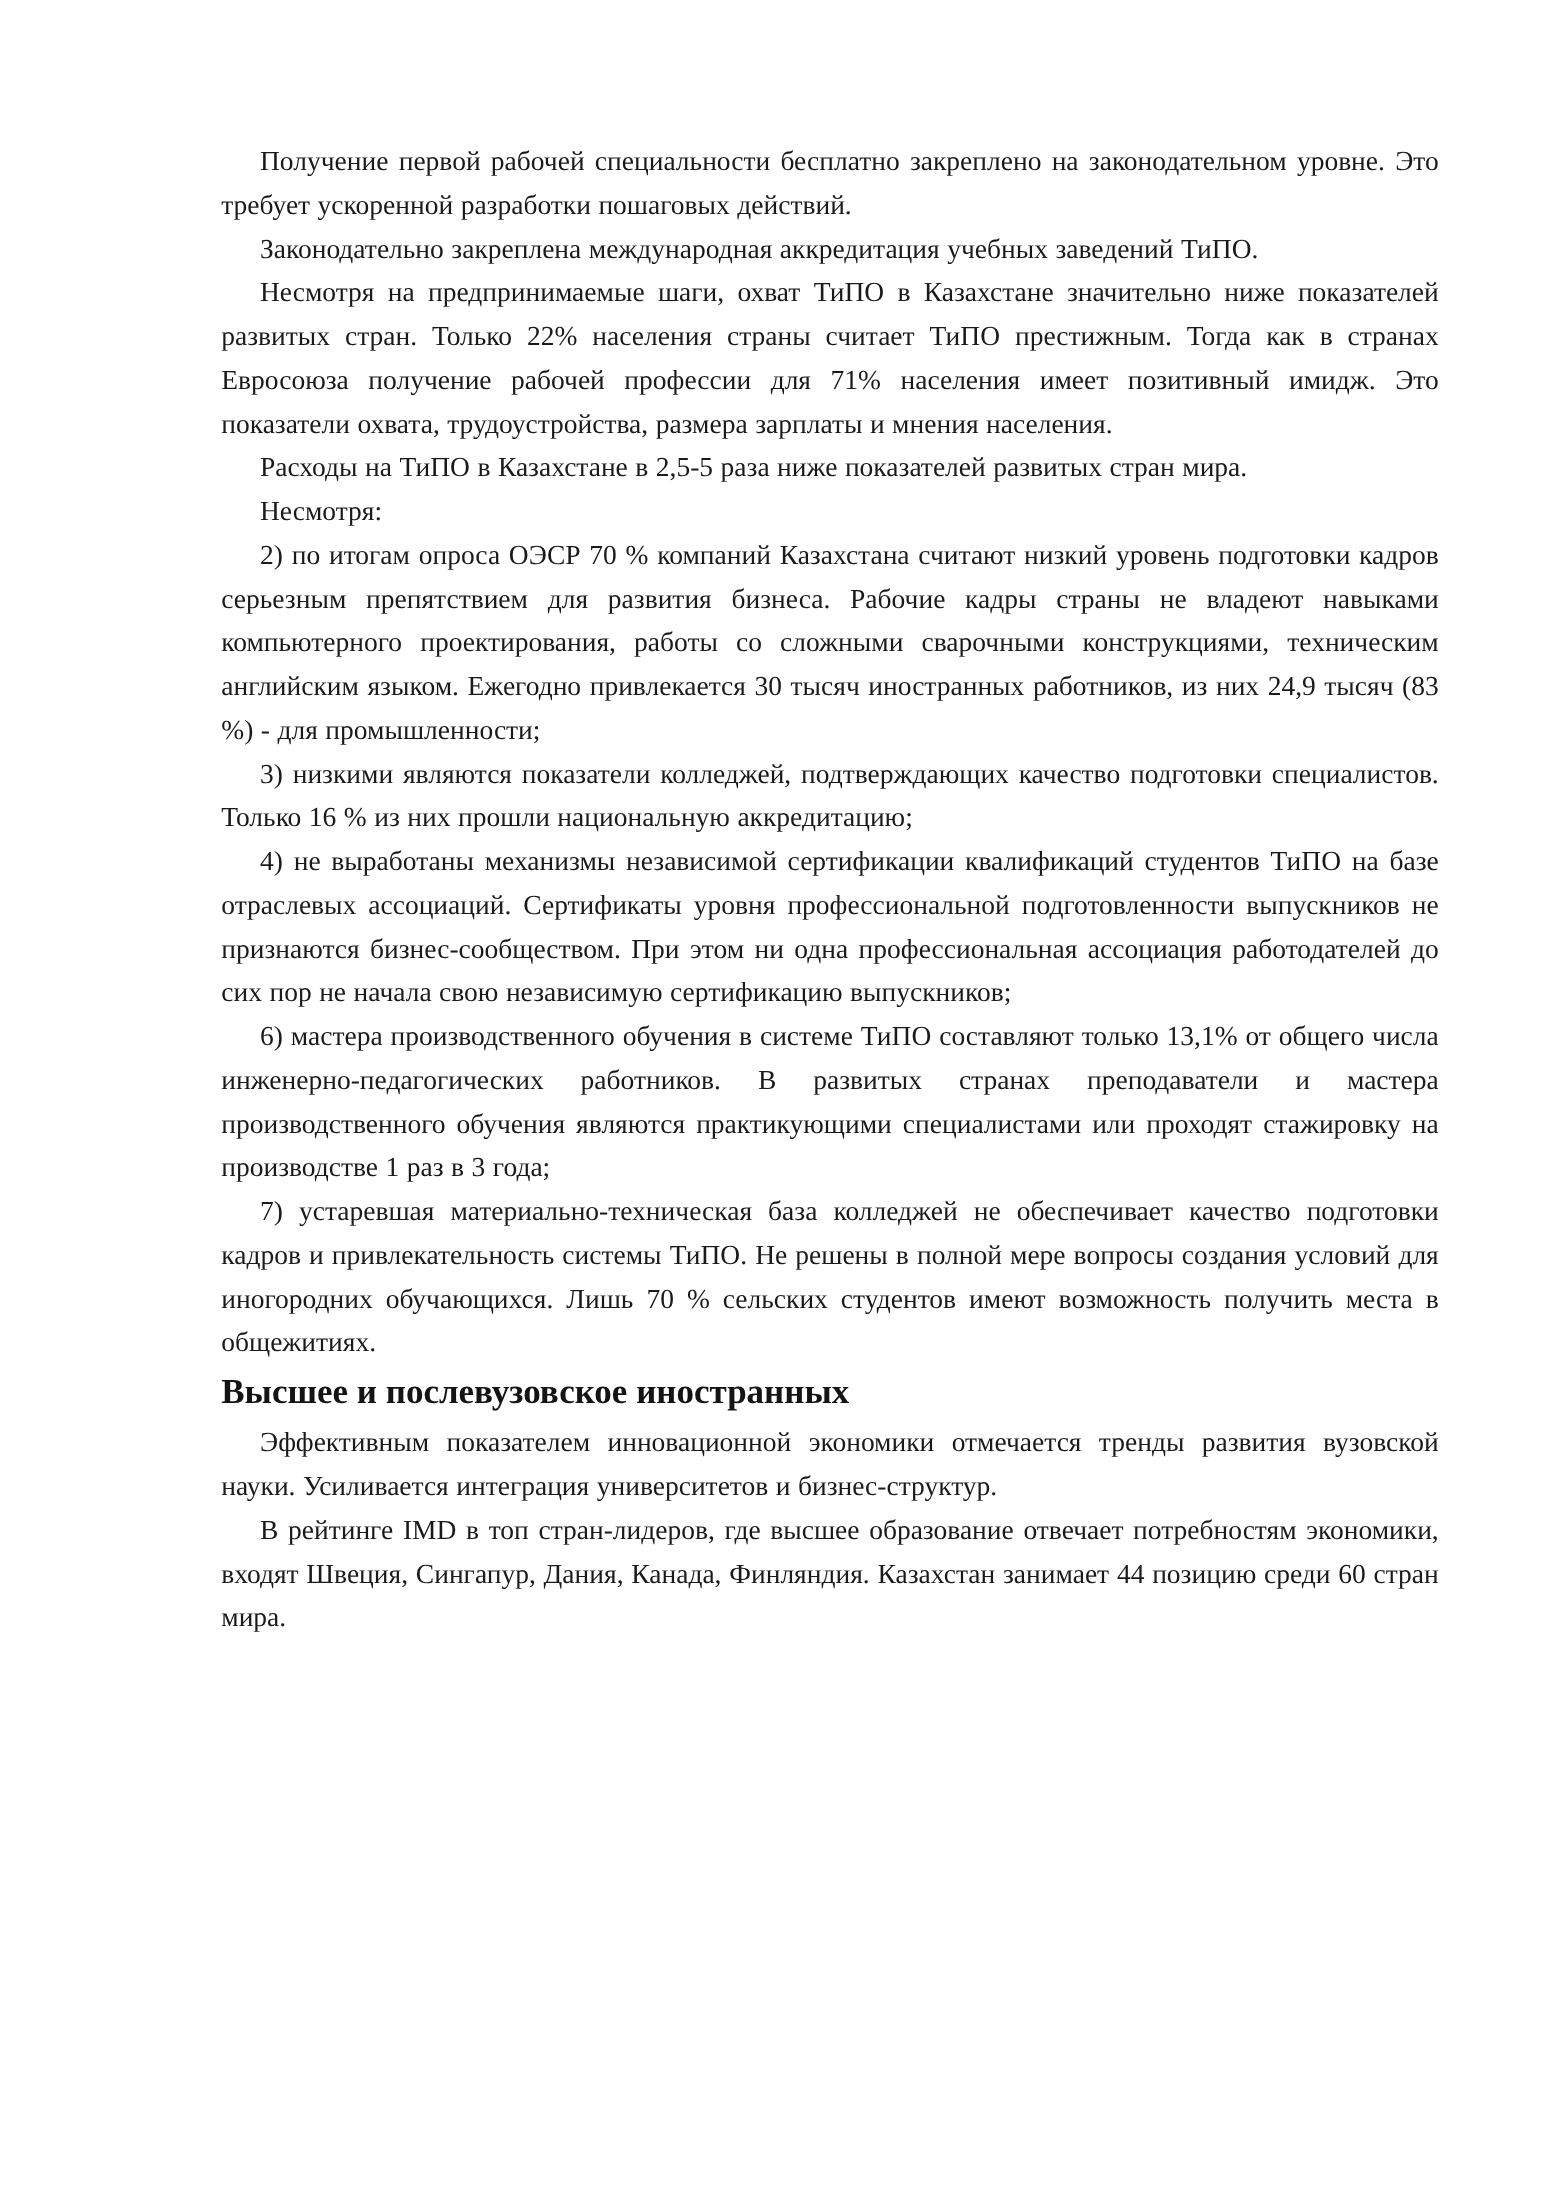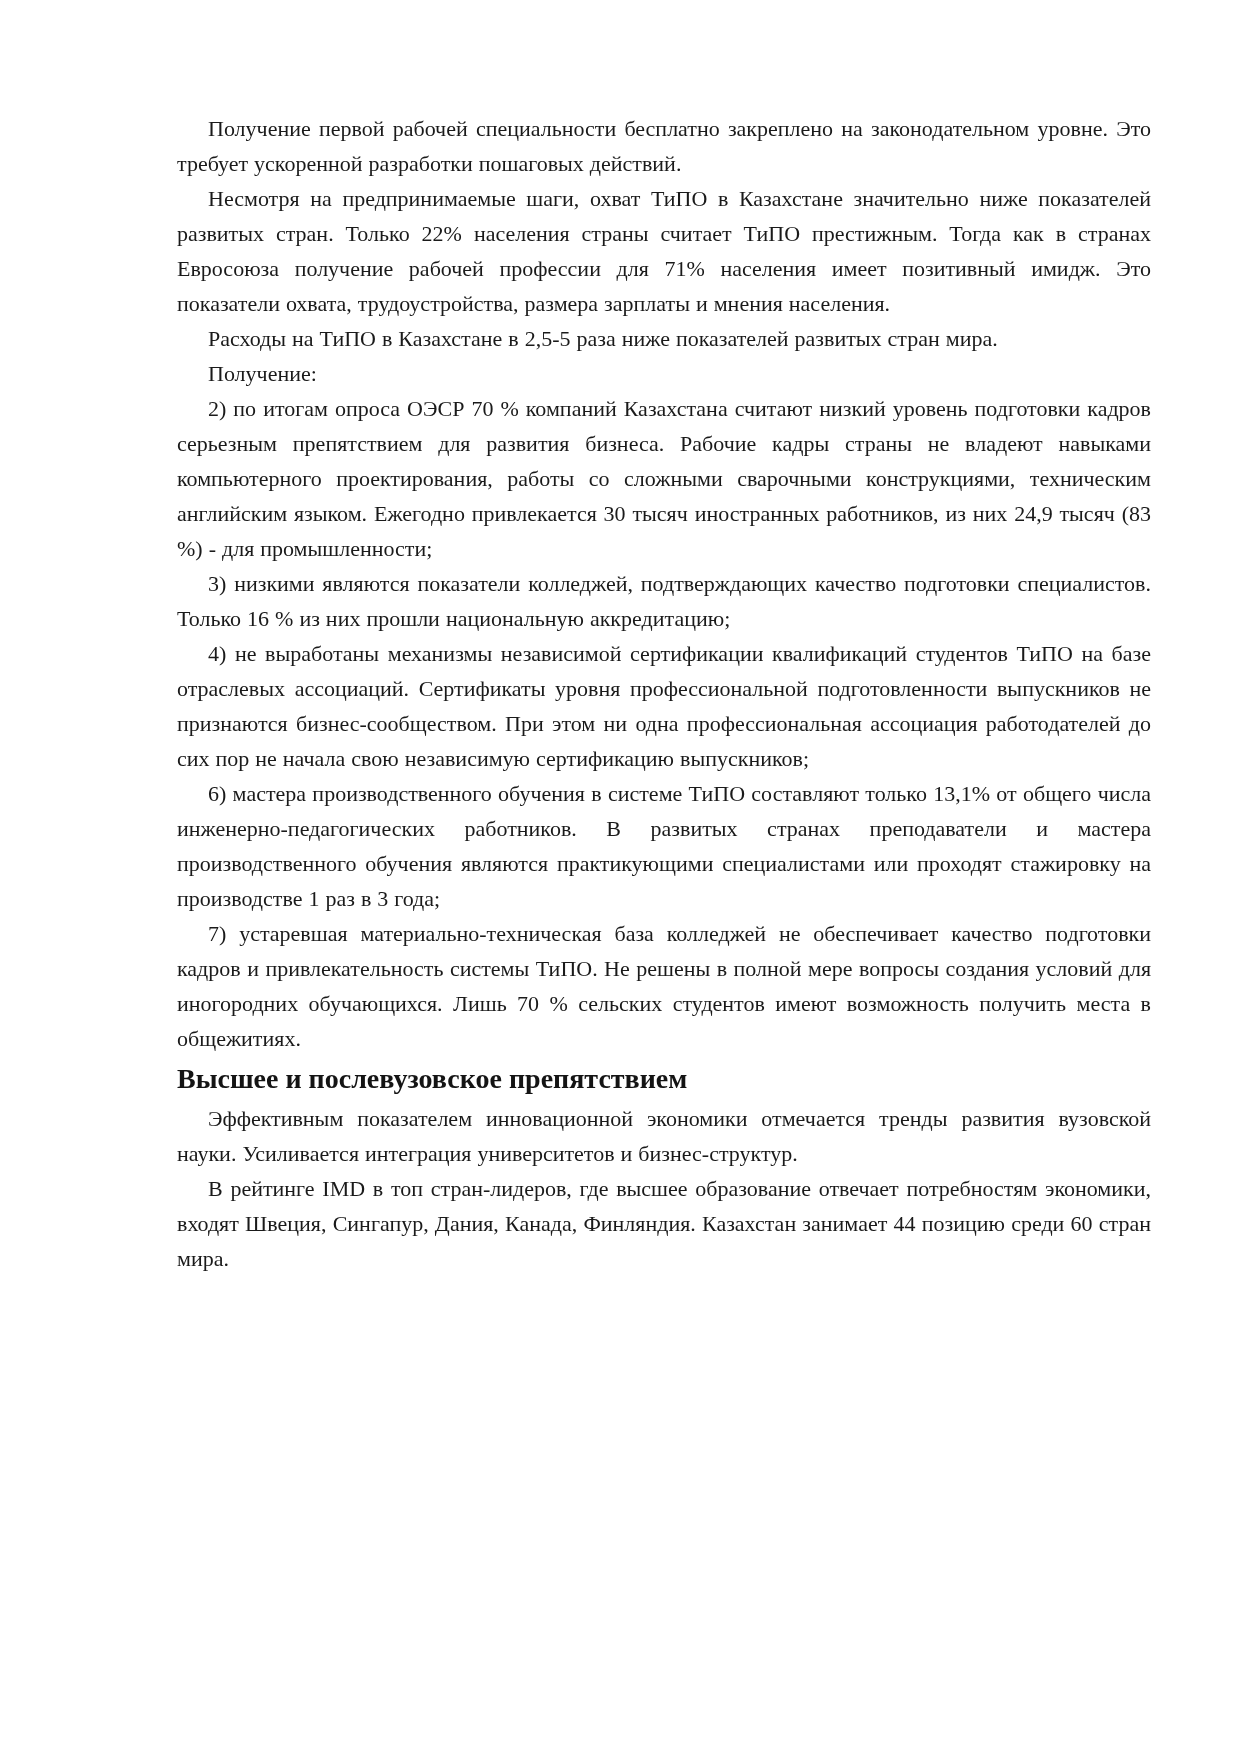--- a/index.html
+++ b/index.html
@@ -41,25 +41,26 @@
     text-indent: 0;
     color: #141414;
   }
 </style>
 </head>
 <body>
 
 <div class="page">
   <div class="doc">
       <p class="para">Получение первой рабочей специальности бесплатно закреплено на законодательном уровне. Это требует ускоренной разработки пошаговых действий.</p>
+      <p class="para">Законодательно закреплена международная аккредитация учебных заведений ТиПО.</p>
       <p class="para">Несмотря на предпринимаемые шаги, охват ТиПО в Казахстане значительно ниже показателей развитых стран. Только 22% населения страны считает ТиПО престижным. Тогда как в странах Евросоюза получение рабочей профессии для 71% населения имеет позитивный имидж. Это показатели охвата, трудоустройства, размера зарплаты и мнения населения.</p>
       <p class="para">Расходы на ТиПО в Казахстане в 2,5-5 раза ниже показателей развитых стран мира.</p>
-      <p class="para">Получение:</p>
+      <p class="para">Несмотря:</p>
       <p class="para">2) по итогам опроса ОЭСР 70 % компаний Казахстана считают низкий уровень подготовки кадров серьезным препятствием для развития бизнеса. Рабочие кадры страны не владеют навыками компьютерного проектирования, работы со сложными сварочными конструкциями, техническим английским языком. Ежегодно привлекается 30 тысяч иностранных работников, из них 24,9 тысяч (83 %) - для промышленности;</p>
       <p class="para">3) низкими являются показатели колледжей, подтверждающих качество подготовки специалистов. Только 16 % из них прошли национальную аккредитацию;</p>
       <p class="para">4) не выработаны механизмы независимой сертификации квалификаций студентов ТиПО на базе отраслевых ассоциаций. Сертификаты уровня профессиональной подготовленности выпускников не признаются бизнес-сообществом. При этом ни одна профессиональная ассоциация работодателей до сих пор не начала свою независимую сертификацию выпускников;</p>
       <p class="para">6) мастера производственного обучения в системе ТиПО составляют только 13,1% от общего числа инженерно-педагогических работников. В развитых странах преподаватели и мастера производственного обучения являются практикующими специалистами или проходят стажировку на производстве 1 раз в 3 года;</p>
       <p class="para">7) устаревшая материально-техническая база колледжей не обеспечивает качество подготовки кадров и привлекательность системы ТиПО. Не решены в полной мере вопросы создания условий для иногородних обучающихся. Лишь 70 % сельских студентов имеют возможность получить места в общежитиях.</p>
-      <p class="heading">Высшее и послевузовское препятствием</p>
+      <p class="heading">Высшее и послевузовское иностранных</p>
       <p class="para">Эффективным показателем инновационной экономики отмечается тренды развития вузовской науки. Усиливается интеграция университетов и бизнес-структур.</p>
       <p class="para">В рейтинге IMD в топ стран-лидеров, где высшее образование отвечает потребностям экономики, входят Швеция, Сингапур, Дания, Канада, Финляндия. Казахстан занимает 44 позицию среди 60 стран мира.</p>
     </div>
 </div>
 
 </body></html>

